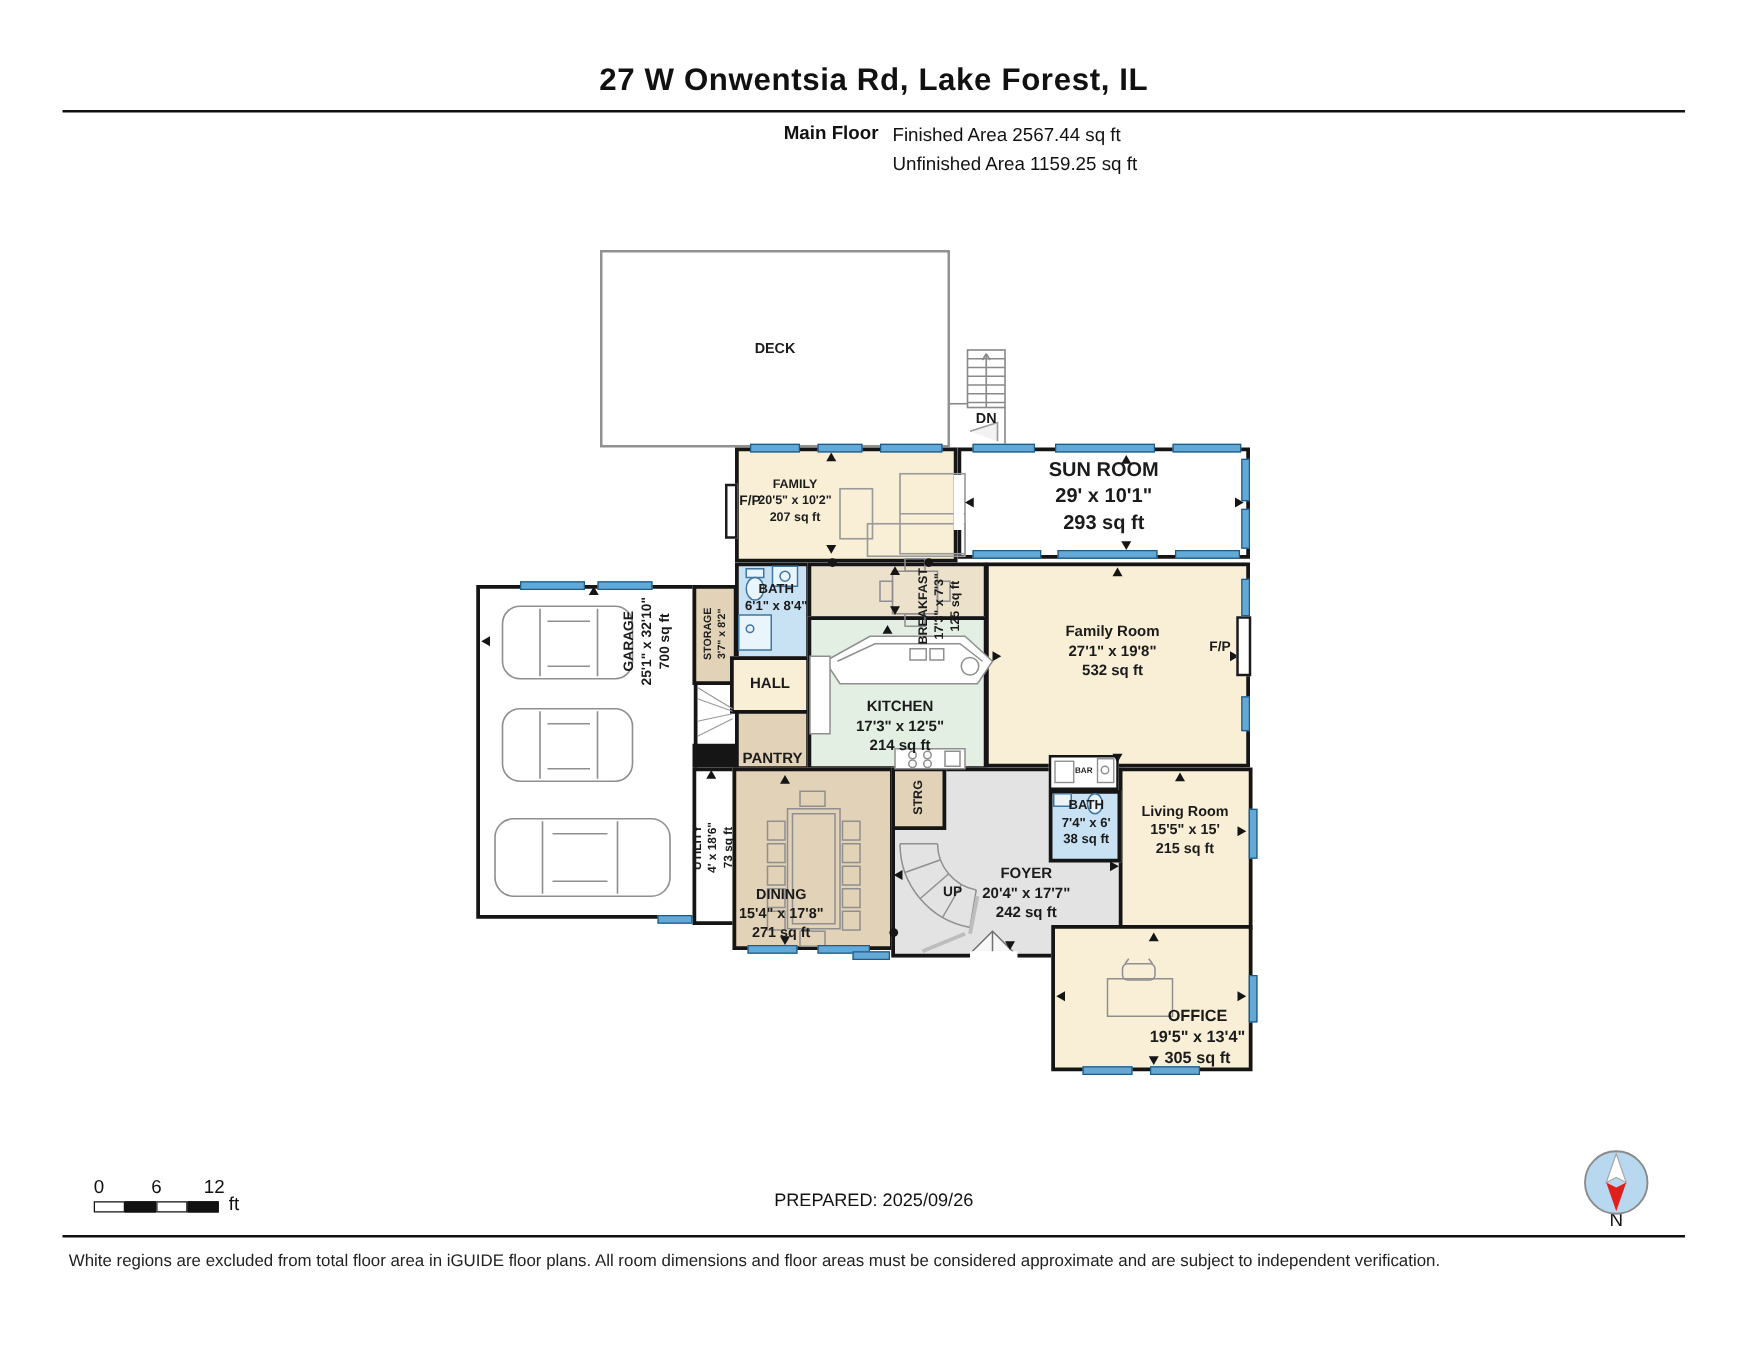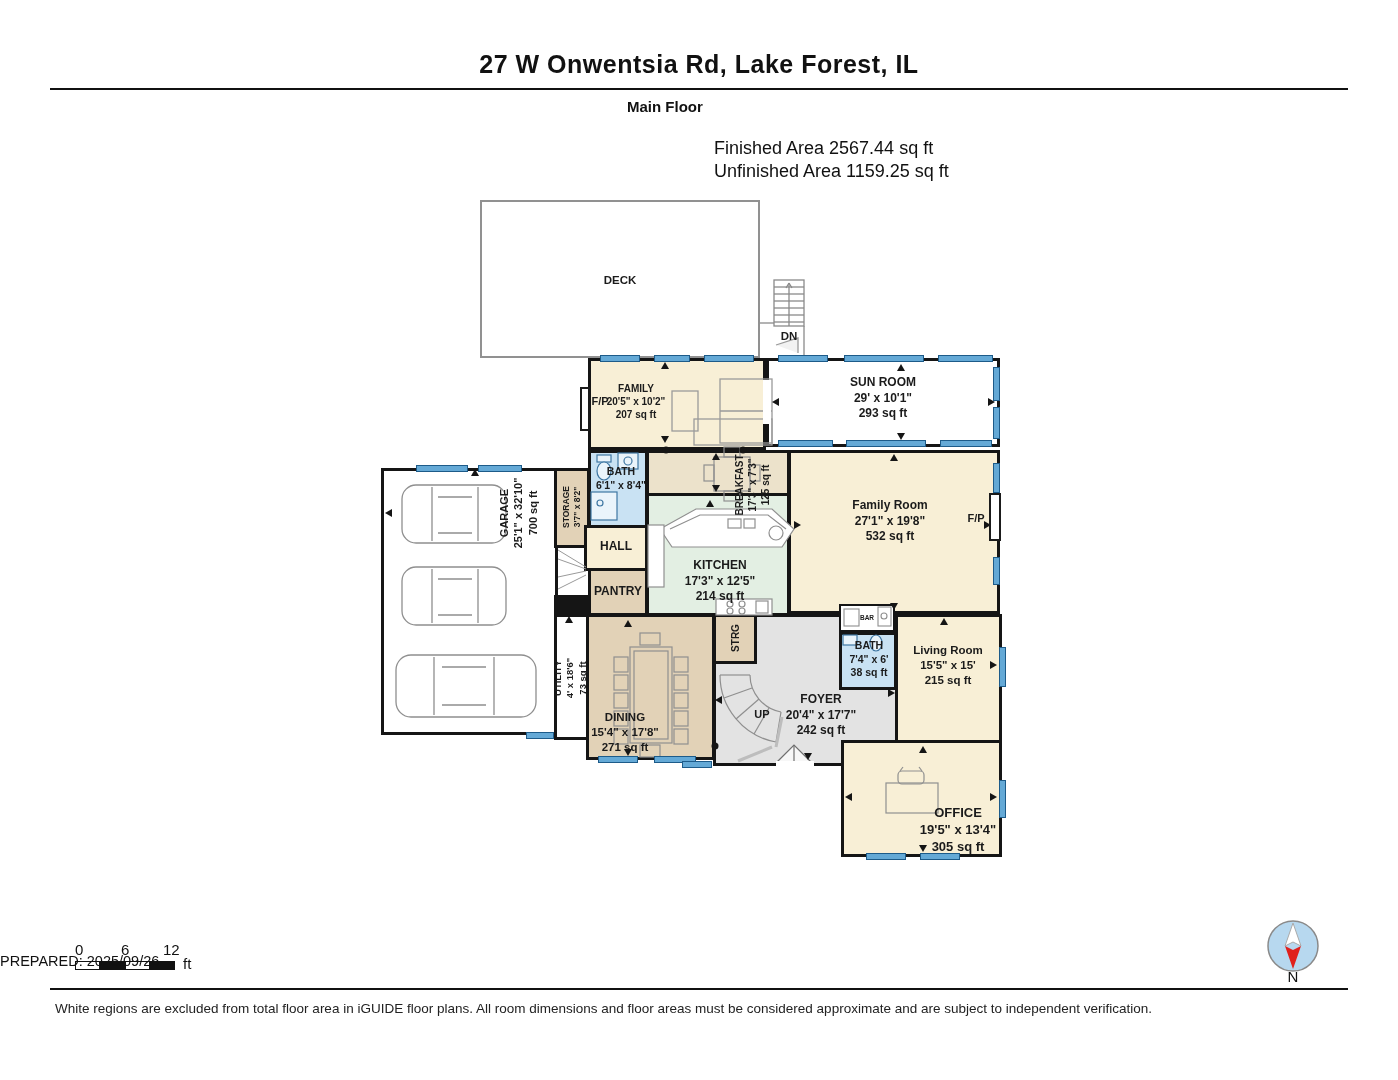--- a/index.html
+++ b/index.html
@@ -7,21 +7,21 @@
     width:1398px;height:1080px;position:relative;overflow:hidden;
     background:#ffffff;color:#111;
     font-family:"Liberation Sans", sans-serif;
   }
   .title{position:absolute;top:50px;left:0;width:100%;text-align:center;
     font-size:25px;font-weight:bold;letter-spacing:.5px;}
   .rule{position:absolute;background:#111;}
   .rule.top{left:50px;width:1298px;top:88px;height:2px;}
   .rule.bottom{left:50px;width:1298px;top:988px;height:2px;}
   .floor-label{position:absolute;left:627px;top:98px;font-size:15px;font-weight:bold;}
-  .area-lines{position:absolute;left:714px;top:97px;font-size:18px;line-height:23px;margin-top:40px;}
+  .area-lines{position:absolute;left:714px;top:97px;font-size:15px;line-height:23px;}
 
   .plan{position:absolute;left:378px;top:195px;width:650px;height:670px;font-weight:bold;}
   .room{position:absolute;box-sizing:border-box;border:3px solid #151515;z-index:1;}
   .c-cream{background:#f8efd6;} .c-tan{background:#e2d2b7;} .c-beige{background:#ece2cb;}
   .c-green{background:#e3efe3;} .c-blue{background:#c9e2f3;} .c-white{background:#ffffff;}
   .c-gray{background:#e3e3e3;}
   .deck{position:absolute;box-sizing:border-box;border:2px solid #919191;background:#fff;z-index:0;}
   .window{position:absolute;background:#64a9d6;border:1px solid #1d5b89;box-sizing:border-box;z-index:6;}
   .blackblock{position:absolute;background:#151515;z-index:5;}
   .fpbox{position:absolute;box-sizing:border-box;border:2px solid #1b1b1b;background:#fff;z-index:6;}
@@ -29,21 +29,21 @@
   .decor{position:absolute;left:0;top:0;z-index:4;pointer-events:none;}
   .lbl{position:absolute;transform:translate(-50%,-50%);text-align:center;line-height:1.3;
        white-space:nowrap;z-index:8;color:#1b1b1b;font-size:11.5px;}
   .lbl.v{transform:translate(-50%,-50%) rotate(-90deg);}
   .lbl .nm{}
 
   .scalebar{position:absolute;left:75px;top:941px;width:200px;height:40px;font-size:15px;}
   .scalebar .tick{position:absolute;top:0;}
   .scalebar .seg{position:absolute;top:20px;height:9px;width:25px;border:1px solid #111;box-sizing:border-box;}
   .scalebar .unit{position:absolute;left:108px;top:14px;}
-  .prepared{position:absolute;left:0;top:953px;width:100%;font-size:14.5px;}
+  .prepared{position:absolute;left:0;top:953px;width:100%;text-align:center;font-size:14.5px;}
   .compass{position:absolute;left:1263px;top:919px;z-index:2;}
   .compass-n{position:absolute;left:1263px;top:968px;width:60px;text-align:center;font-size:15px;}
   .disclaimer{position:absolute;left:55px;top:1001px;width:1300px;font-size:13.5px;color:#222;}
 </style>
 </head>
 <body>
 
 <div class="title">27 W Onwentsia Rd, Lake Forest, IL</div>
 <div class="rule top"></div>
 <div class="floor-label">Main Floor</div>
@@ -270,21 +270,21 @@
   <div class="lbl" style="left:242px;top:85px;">DECK</div>
   <div class="lbl" style="left:411px;top:141px;">DN</div>
 
   <div class="lbl" style="left:258px;top:206px;font-size:10px;">
     <div class="nm">FAMILY</div>
     <div>20'5" x 10'2"</div>
     <div>207 sq ft</div>
   </div>
   <div class="lbl" style="left:222px;top:206px;font-size:11px;">F/P</div>
 
-  <div class="lbl" style="left:505px;top:203px;font-size:12px;">
+  <div class="lbl" style="left:505px;top:203px;font-size:16px;">
     <div>SUN ROOM</div>
     <div>29' x 10'1"</div>
     <div>293 sq ft</div>
   </div>
 
   <div class="lbl v" style="left:140px;top:318px;font-size:11px;">
     <div>GARAGE</div>
     <div>25'1" x 32'10"</div>
     <div>700 sq ft</div>
   </div>
@@ -293,21 +293,21 @@
     <div>STORAGE</div>
     <div>3'7" x 8'2"</div>
   </div>
 
   <div class="lbl" style="left:243px;top:284px;font-size:10.5px;">
     <div>BATH</div>
     <div>6'1" x 8'4"</div>
   </div>
 
   <div class="lbl" style="left:238px;top:352px;font-size:12px;">HALL</div>
-  <div class="lbl" style="left:240px;top:397px;font-size:12px;">PANTRY</div>
+  <div class="lbl" style="left:240px;top:412px;font-size:12px;">PANTRY</div>
 
   <div class="lbl" style="left:318px;top:386px;font-size:12px;margin-left:24px;">
     <div>KITCHEN</div>
     <div>17'3" x 12'5"</div>
     <div>214 sq ft</div>
   </div>
 
   <div class="lbl v" style="left:374px;top:290px;font-size:10px;">
     <div>BREAKFAST</div>
     <div>17'3" x 7'3"</div>

